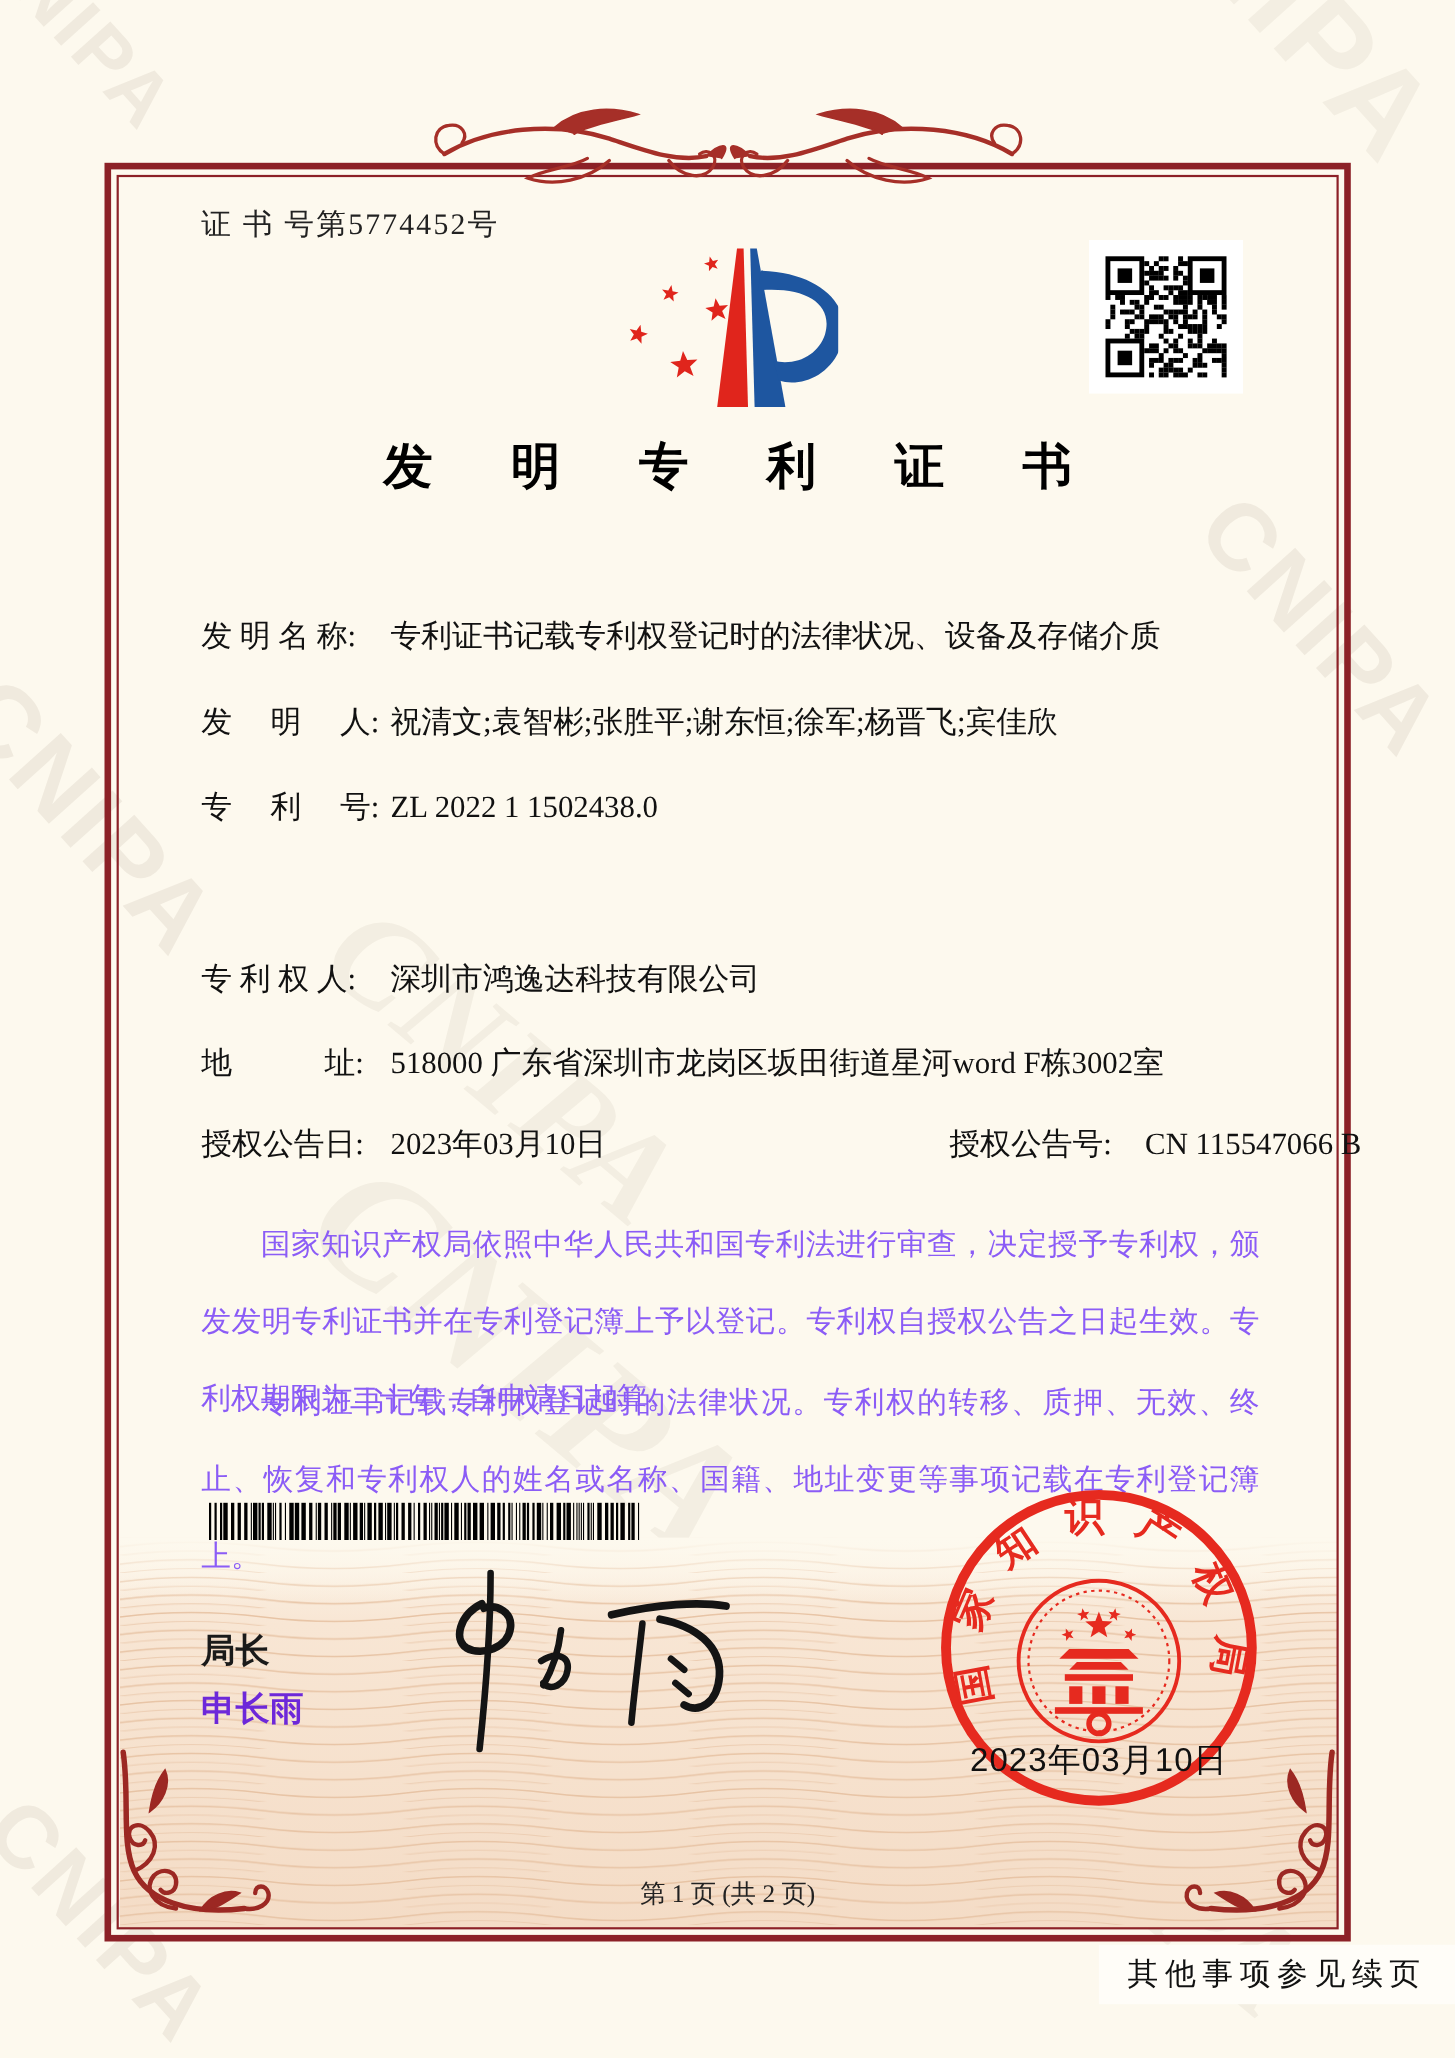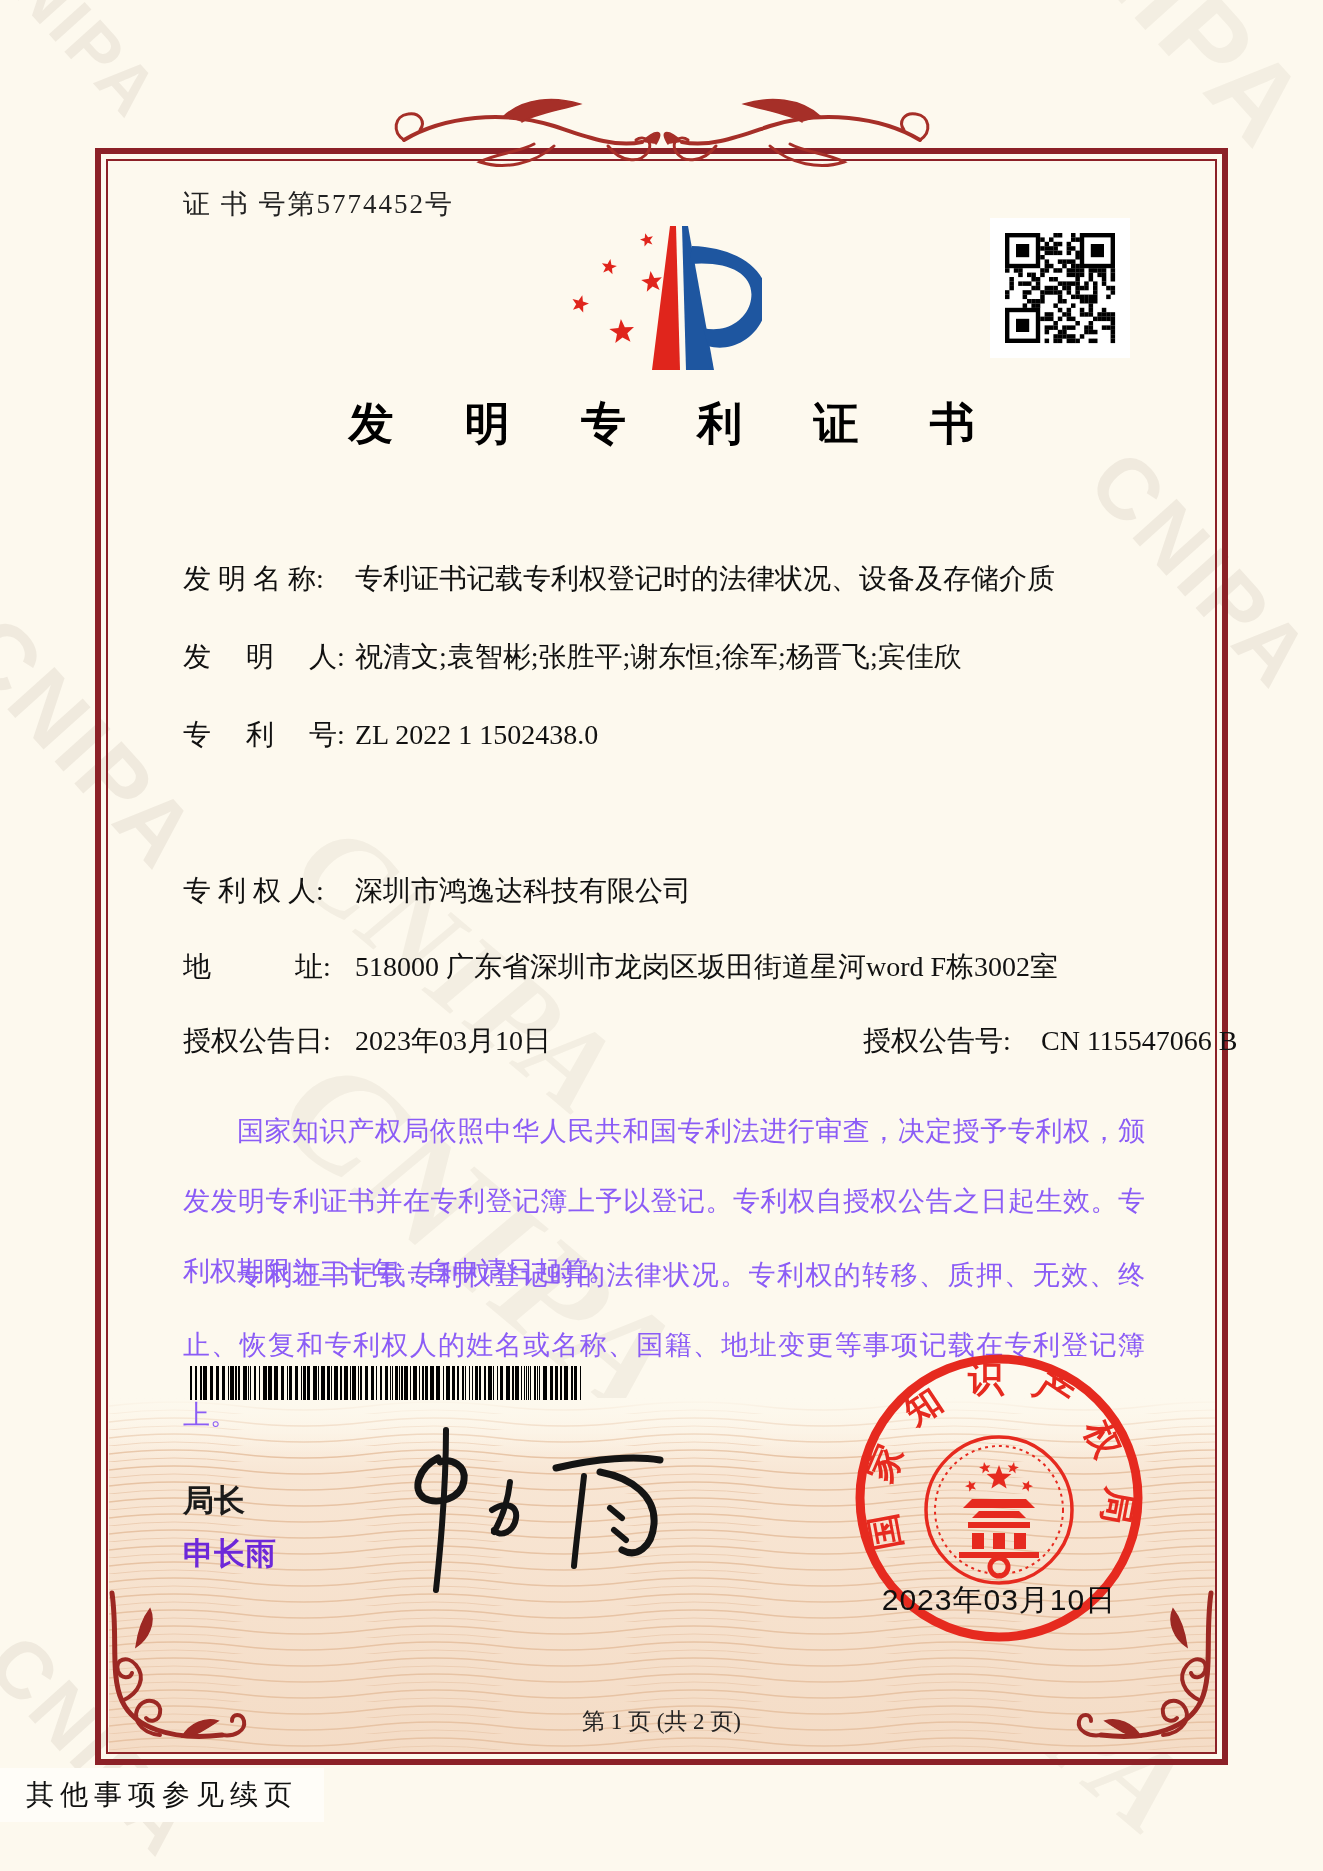--- a/index.html
+++ b/index.html
@@ -95,21 +95,21 @@
   .seal-date{
     position:absolute;left:843px;top:1580px;width:312px;text-align:center;
     font-family:"Liberation Sans","DejaVu Sans",sans-serif;
     font-size:30px;color:#101010;letter-spacing:1px;
   }
   .page-footer{
     position:absolute;left:0;top:1706px;width:1323px;text-align:center;
     font-size:23px;color:#222;
   }
   .continuation{
-    position:absolute;left:0;top:1768px;width:1323px;text-align:left;
+    position:absolute;left:0;top:1768px;width:1323px;text-align:right;
   }
   .continuation span{
     display:inline-block;background:#fffdf8;padding:8px 26px;
     font-size:28px;letter-spacing:6px;color:#111;
   }
   .ornament{position:absolute;}
 </style>
 </head>
 <body>
 

